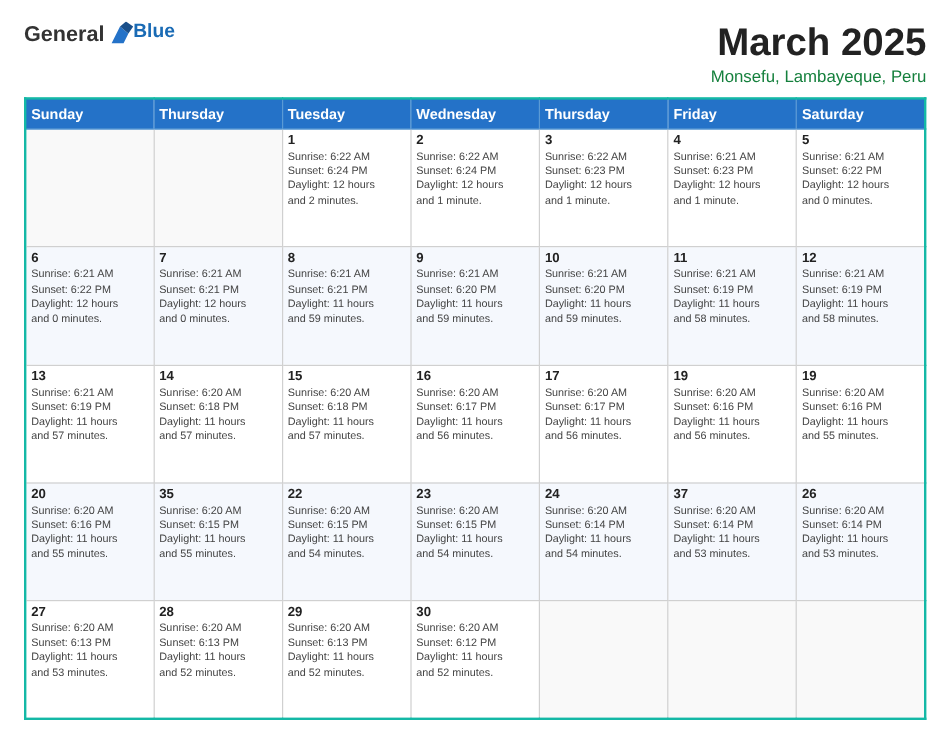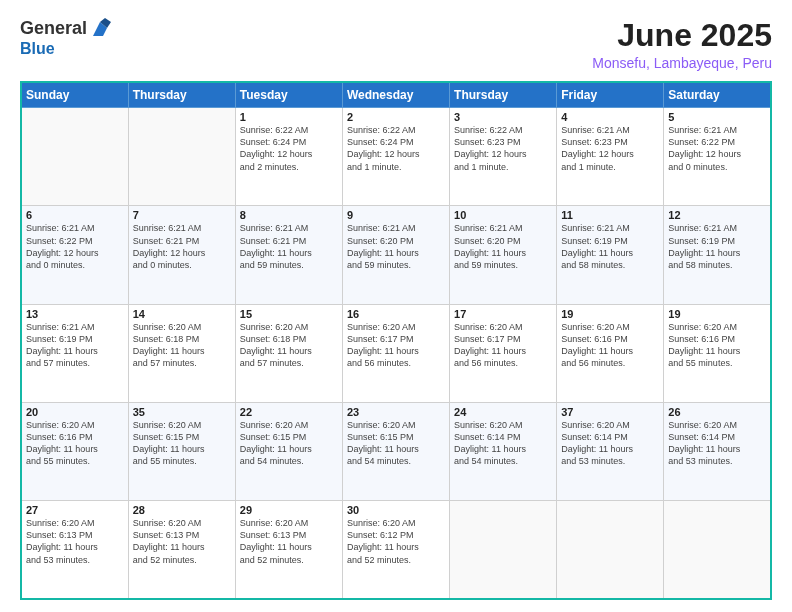--- a/index.html
+++ b/index.html
@@ -40,35 +40,34 @@
       color: #1a6bb5;
       line-height: 1.1;
     }
     .logo-icon {
       width: 22px;
       height: 22px;
       margin-left: 2px;
     }
     .logo-stacked {
       display: flex;
-      flex-direction: column;
       line-height: 1.1;
     }
     .title-block {
       text-align: right;
     }
     .month-title {
       font-size: 32px;
       font-weight: bold;
       color: #222;
       line-height: 1.1;
     }
     .location-title {
       font-size: 14px;
-      color: #8b5cf6;
+      color: #15803d;
       margin-top: 2px;
     }
     .calendar {
       flex: 1;
       border: 2px solid #14b8a6;
       border-collapse: collapse;
       width: 100%;
       table-layout: fixed;
     }
     .calendar thead tr th {
@@ -119,21 +118,21 @@
           <span class="logo-text-general">General</span>
           <svg class="logo-icon" viewBox="0 0 22 22" fill="none" xmlns="http://www.w3.org/2000/svg">
             <polygon points="4,18 11,4 18,10 14,18" fill="#2472c8"></polygon>
             <polygon points="11,4 18,10 22,4 16,0" fill="#1a4f8a"></polygon>
           </svg>
         </div>
         <span class="logo-text-blue">Blue</span>
       </div>
     </div>
     <div class="title-block">
-      <div class="month-title">June 2025</div>
+      <div class="month-title">March 2025</div>
       <div class="location-title">Monsefu, Lambayeque, Peru</div>
     </div>
   </div>
 
   <table class="calendar">
     <thead>
       <tr>
       <th>Sunday</th>
           <th>Thursday</th>
           <th>Tuesday</th>

